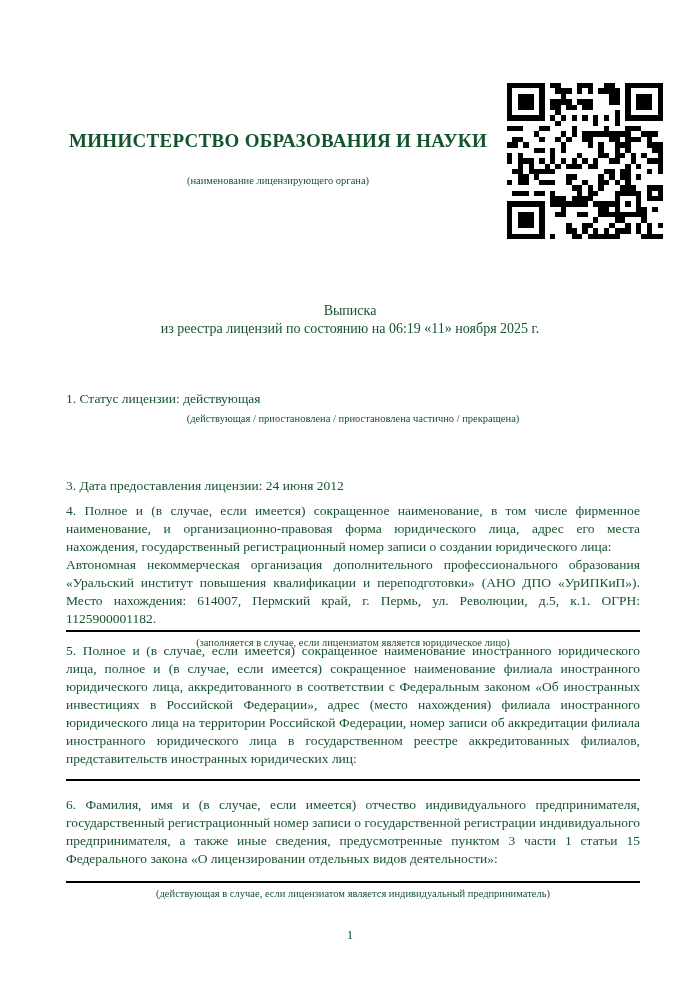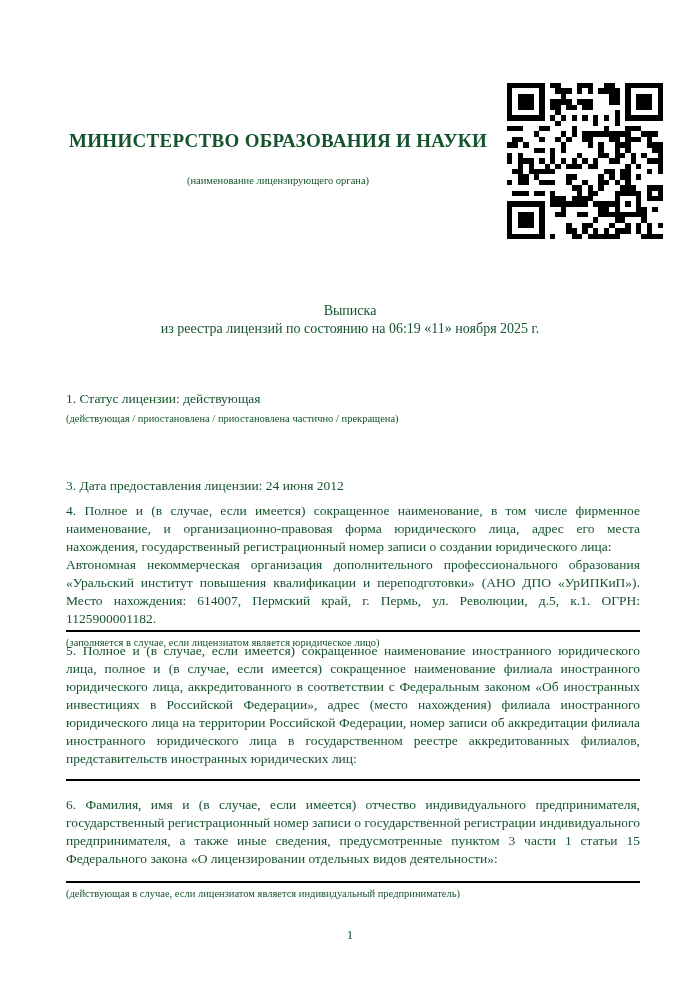--- a/index.html
+++ b/index.html
@@ -33,21 +33,21 @@
     text-align:center;font-size:14px;line-height:18px;
   }
   
   .item{
     position:absolute;left:66px;width:574px;
     font-size:13.5px;line-height:18px;margin-top:20px;
   }
   .body-text{white-space:normal;}
   .para{text-align:justify;}
   .caption{
-    font-size:10.5px;line-height:13px;margin-top:4px;
+    font-size:10.5px;line-height:13px;text-align:center;margin-top:4px;
   }
   .rule{
     border:0;border-top:2px solid #000;height:0;margin:0;
   }
   .rule-tight{margin-top:2px;}
   .rule-gap-md{margin-top:11px;}
   .rule-gap-lg{margin-top:13px;}
   
   .page-number{
     position:absolute;left:63px;top:927px;width:574px;

